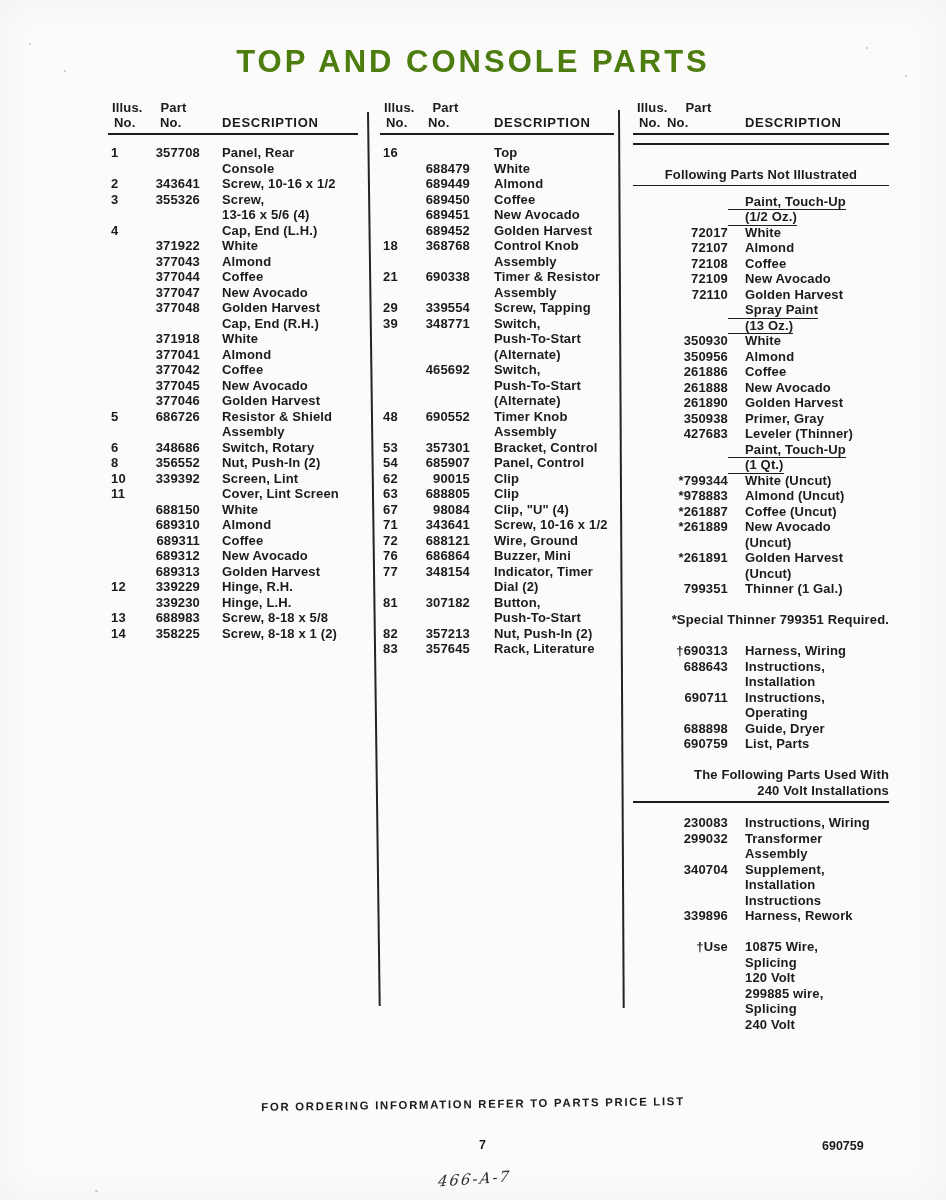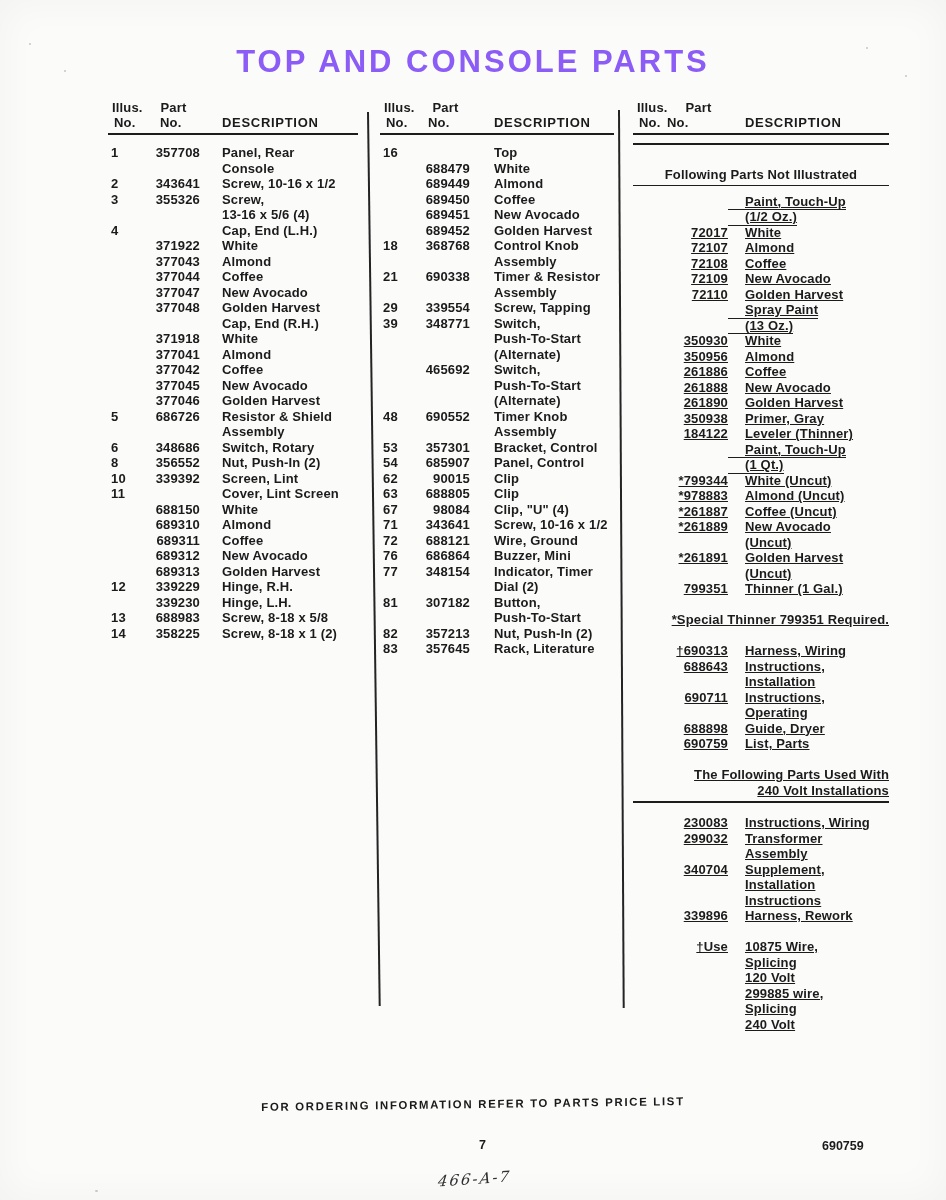--- a/index.html
+++ b/index.html
@@ -8,21 +8,21 @@
     background:#e9e9e6;
     font-family:"Liberation Sans","DejaVu Sans",sans-serif;
   }
   .page{
     position:relative;width:946px;height:1200px;overflow:hidden;
     background:#fbfbfa;color:#1b1b1b;
     box-shadow:inset 0 0 40px rgba(0,0,0,0.04);
   }
   .title{
     position:absolute;top:44px;left:0;right:0;text-align:center;
-    font-size:31px;font-weight:bold;letter-spacing:3px;color:#8b5cf6;
+    font-size:31px;font-weight:bold;letter-spacing:3px;color:#4d7c0f;
   }
   .subtitle{
     position:absolute;top:83px;left:0;right:0;text-align:center;
     font-size:14.5px;font-weight:bold;letter-spacing:0.3px;color:#161616;
   }
   .divider{position:absolute;width:1.6px;background:#242424;}
   .d1{left:367px;top:112px;height:894px;transform:rotate(-0.75deg);transform-origin:top center;}
   .d2{left:618px;top:110px;height:898px;transform:rotate(-0.3deg);transform-origin:top center;}
 
   .col{position:absolute;top:100px;font-size:13px;font-weight:600;letter-spacing:0.15px;color:#1b1b1b;}
@@ -38,21 +38,21 @@
   .h2 .hno1{padding-left:6px;}
   .h2 .hno2{padding-left:12px;text-align:left;}
   .h2 .hdesc{padding-left:var(--dp);letter-spacing:0.7px;}
 
   .thin-rule{height:1.5px;background:#1d1d1d;margin-top:8px;}
   .section-title{
     margin-top:22px;text-align:center;border-bottom:1.5px solid #1d1d1d;
     padding-bottom:3px;white-space:nowrap;
   }
   .rows{margin-top:10px;}
-  .col3 .rows{margin-top:8px;text-decoration:underline;}
+  .col3 .rows{margin-top:8px;}
 
   .prow{display:grid;grid-template-columns:var(--c1) var(--c2) 1fr;height:15.5px;line-height:15.5px;white-space:nowrap;}
   .prow .illus{padding-left:3px;}
   .prow .part{text-align:right;}
   .prow .desc{padding-left:var(--dp);justify-self:start;}
   .prow .desc.u{border-bottom:1.5px solid #1d1d1d;}
   .prow.spacer{height:15.5px;}
   .rule-row{height:12px;border-top:2px solid #1d1d1d;margin-top:3px;}
   .note-line{height:15.5px;line-height:15.5px;white-space:nowrap;margin-left:-5px;text-align:right;}
 
@@ -525,21 +525,21 @@
           <span class="part">261890</span>
           <span class="desc">Golden Harvest</span>
         </div>
         <div class="prow">
           <span class="illus"></span>
           <span class="part">350938</span>
           <span class="desc">Primer, Gray</span>
         </div>
         <div class="prow">
           <span class="illus"></span>
-          <span class="part">184122</span>
+          <span class="part">427683</span>
           <span class="desc">Leveler (Thinner)</span>
         </div>
         <div class="prow">
           <span class="illus"></span>
           <span class="part"></span>
           <span class="desc u">Paint, Touch-Up</span>
         </div>
         <div class="prow">
           <span class="illus"></span>
           <span class="part"></span>

